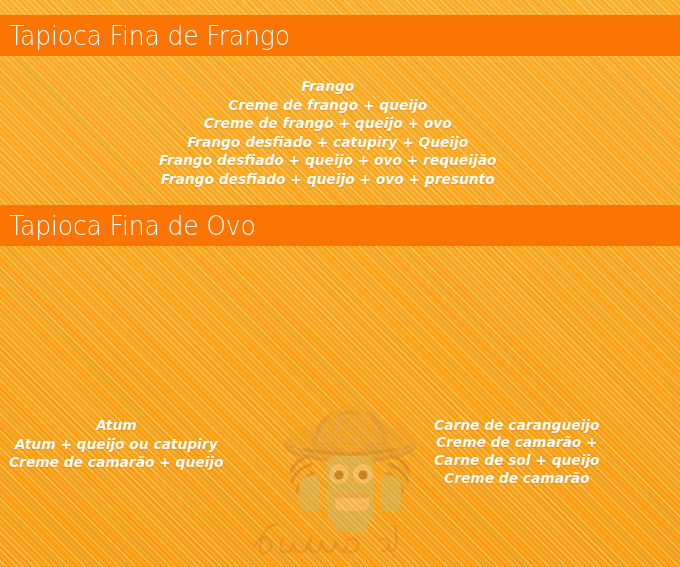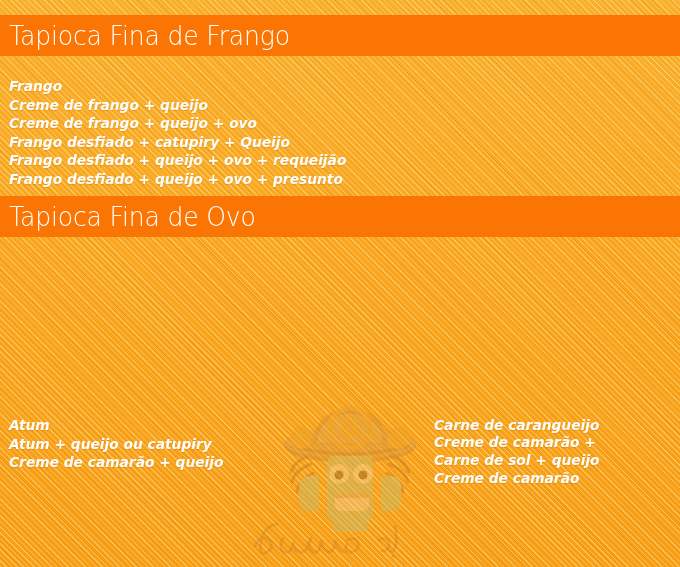--- a/index.html
+++ b/index.html
@@ -52,21 +52,21 @@
   }
 
   
   .section {
     position: absolute;
     left: 0;
     width: 680px;
     z-index: 2;
   }
   #section-0 { top: 15px; }
-  #section-1 { top: 196px; }
+  #section-1 { top: 205px; }
   #section-2 { top: 395px; }
 
   .section-header {
     width: 680px;
     height: 41px;
     background: #fb7505;
     display: flex;
     align-items: center;
     box-sizing: border-box;
     padding-left: 9px;
@@ -86,20 +86,21 @@
   .section-body {
     box-sizing: border-box;
     padding: 21px 0 0 9px;
     position: relative;
   }
 
   .item-list {
     list-style: none;
     margin: 0;
     padding: 0;
+    text-align: center;
   }
   .item {
     color: #ffffff;
     font-family: "DejaVu Sans", sans-serif;
     font-style: italic;
     font-weight: bold;
     font-size: 14.5px;
     line-height: 18.6px;
     white-space: nowrap;
     text-shadow: 0 1px 1px rgba(180, 100, 0, 0.30);

